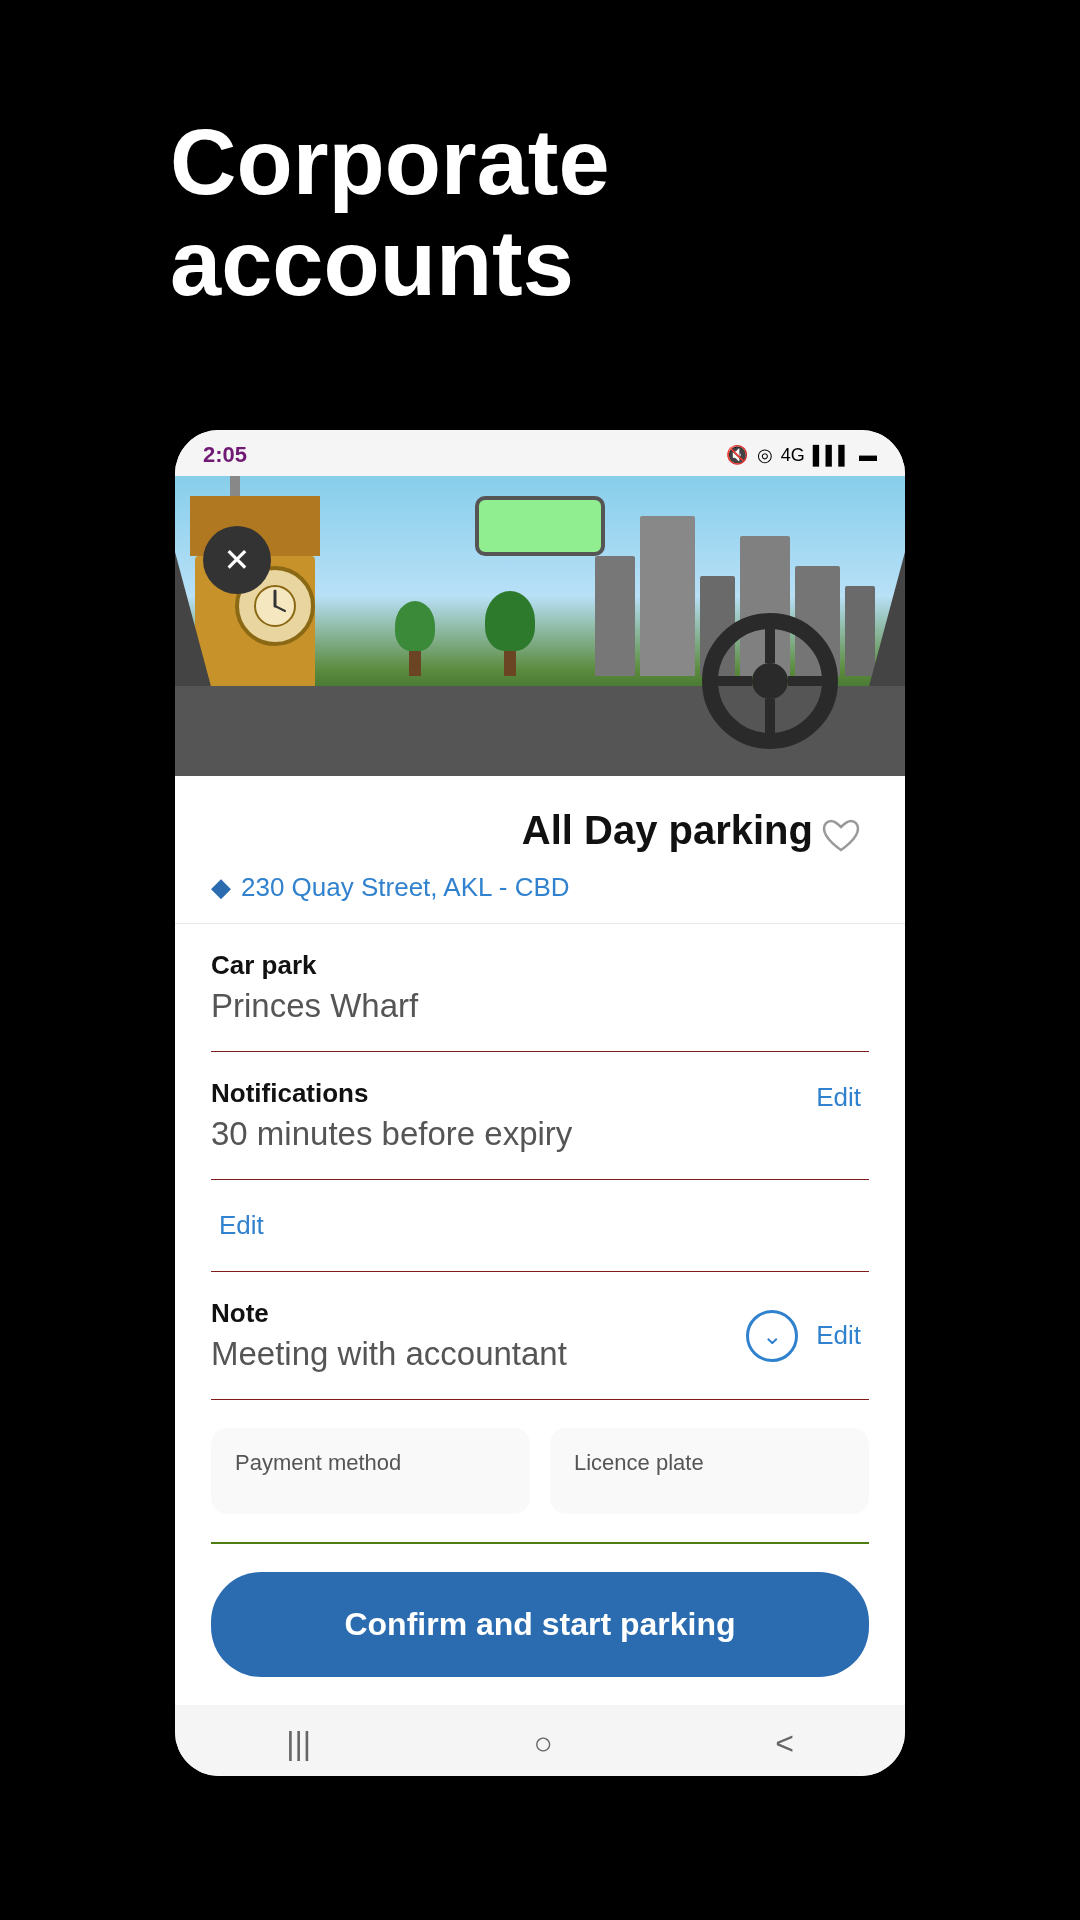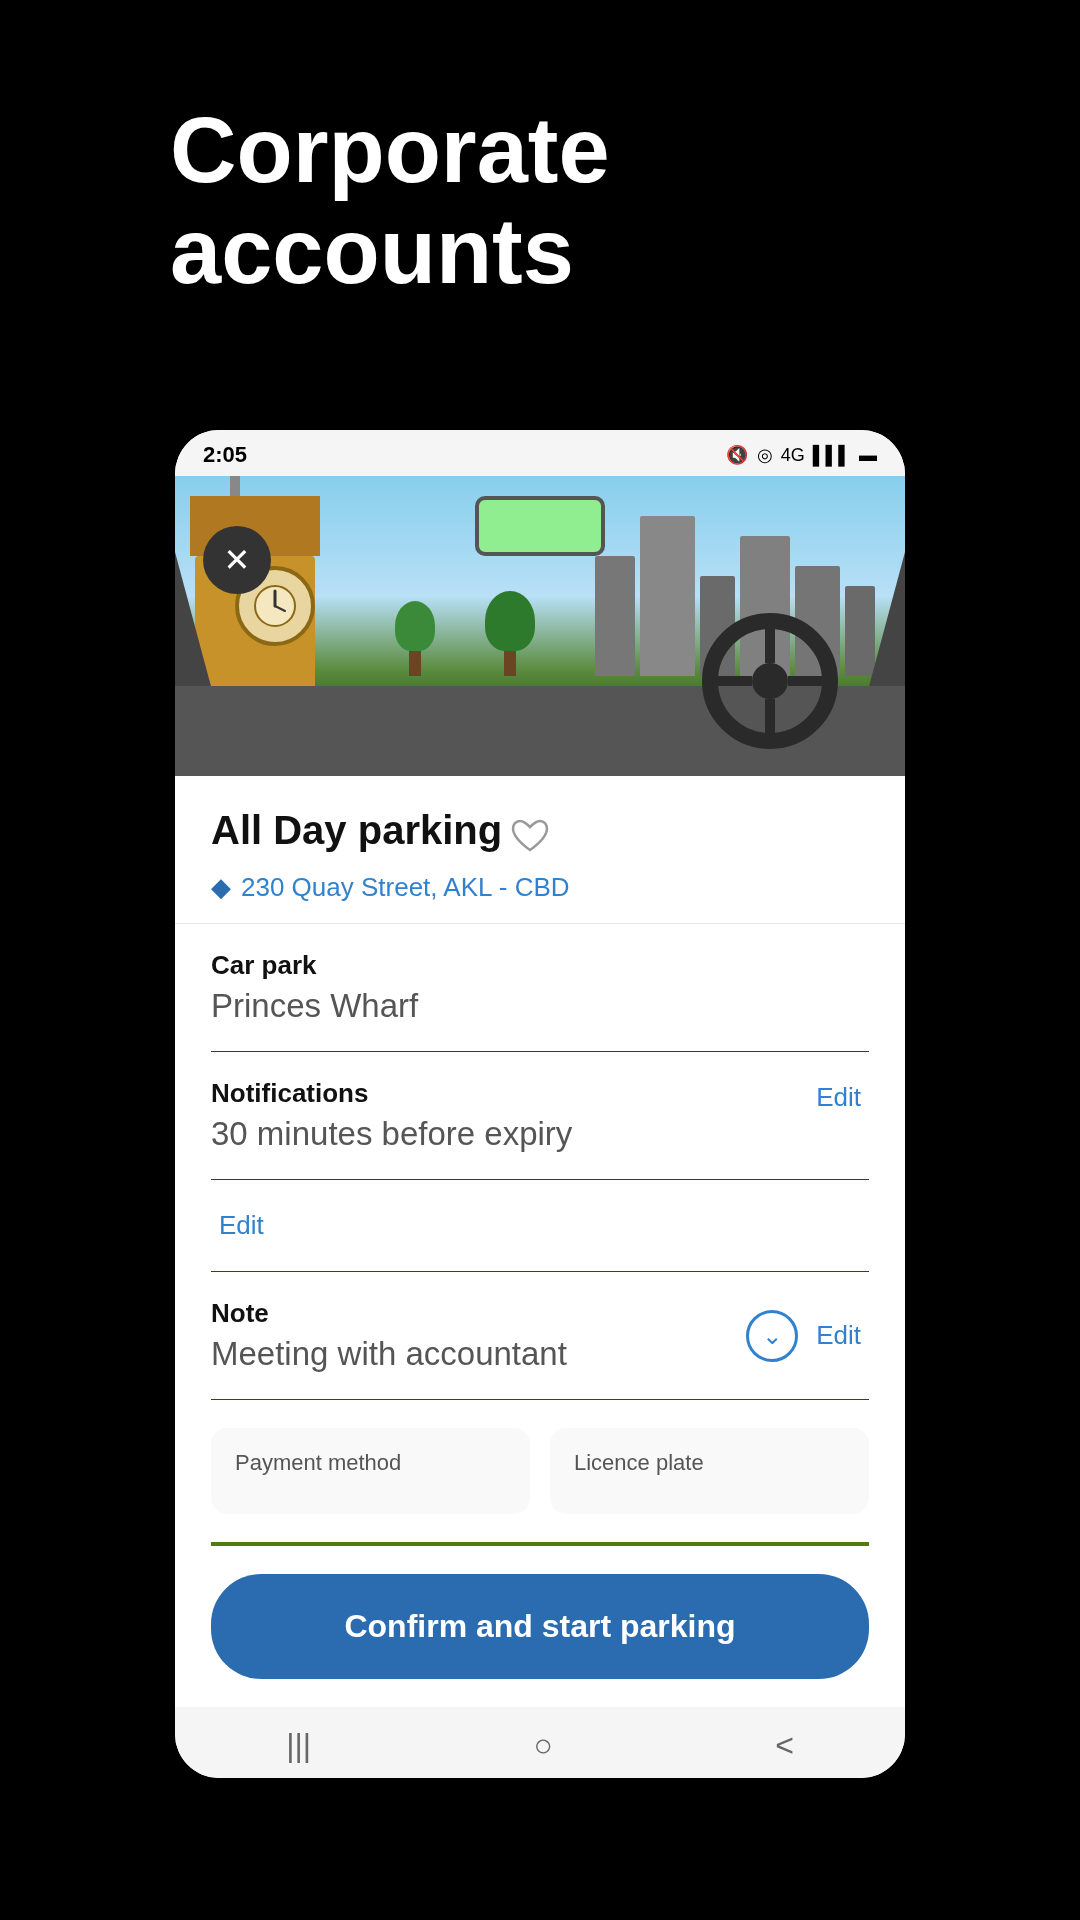--- a/index.html
+++ b/index.html
@@ -46,21 +46,21 @@
       background: #f5f5f5;
       padding: 12px 28px 8px;
       display: flex;
       justify-content: space-between;
       align-items: center;
     }
 
     .status-time {
       font-size: 22px;
       font-weight: 600;
-      color: #000000;
+      color: #701a75;
       text-align: right;
     }
 
     .status-icons {
       display: flex;
       align-items: center;
       gap: 8px;
       font-size: 18px;
       color: #000;
     }
@@ -211,21 +211,21 @@
 
     
     .content-area {
       background: #fff;
       padding: 32px 36px 0;
     }
 
     
     .title-row {
       display: flex;
-      justify-content: flex-start;
+      justify-content: flex-end;
       align-items: flex-start;
       margin-bottom: 8px;
     }
 
     .parking-title {
       font-size: 40px;
       font-weight: 700;
       color: #111;
     }
 
@@ -308,21 +308,21 @@
     .chevron-down {
       color: #3182CE;
       font-size: 24px;
     }
 
     
     .payment-section {
       display: flex;
       gap: 20px;
       padding: 28px 0;
-      border-bottom: 4px solid #4d7c0f;
+      border-bottom: 2px solid #4d7c0f;
     }
 
     .payment-card {
       flex: 1;
       background: #f9f9f9;
       border-radius: 16px;
       padding: 22px 24px;
     }
 
     .payment-card-title {
@@ -427,21 +427,21 @@
       border-radius: 50% 50% 40% 40%;
       margin: 0 auto;
     }
   </style>
 </head>
 <body>
 
 <div style="position:absolute;top:0;left:0;right:0;bottom:0;background:#000;"></div>
 
 <div class="page-title-area">
-  <div class="page-title" style="white-space:pre-line;">Corporate
+  <div class="page-title" style="white-space:pre-line;margin-top:12px;">Corporate
 accounts</div>
 </div>
 
 <div class="phone-mockup">
 
   <div class="status-bar">
     <span class="status-time">2:05</span>
     <div class="status-icons">
       <span>🔇</span>
       <span>◎</span>

